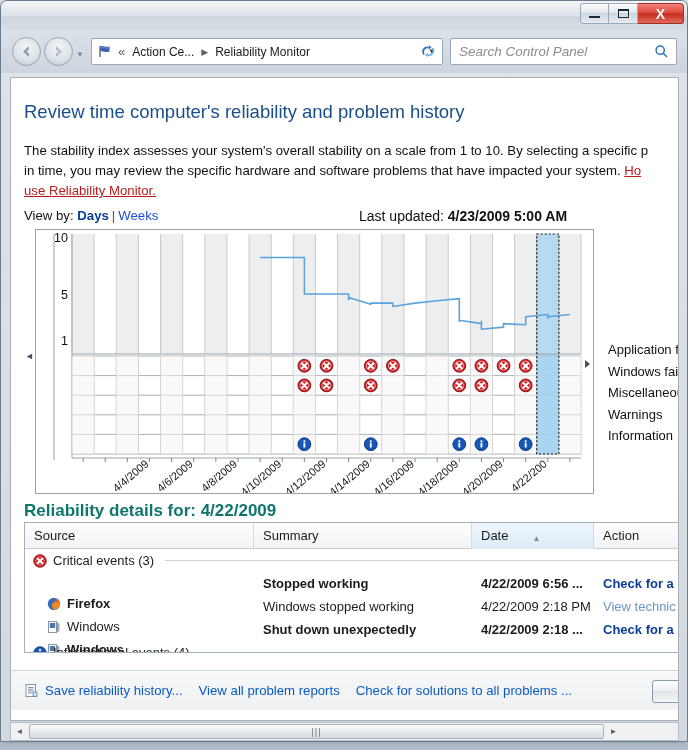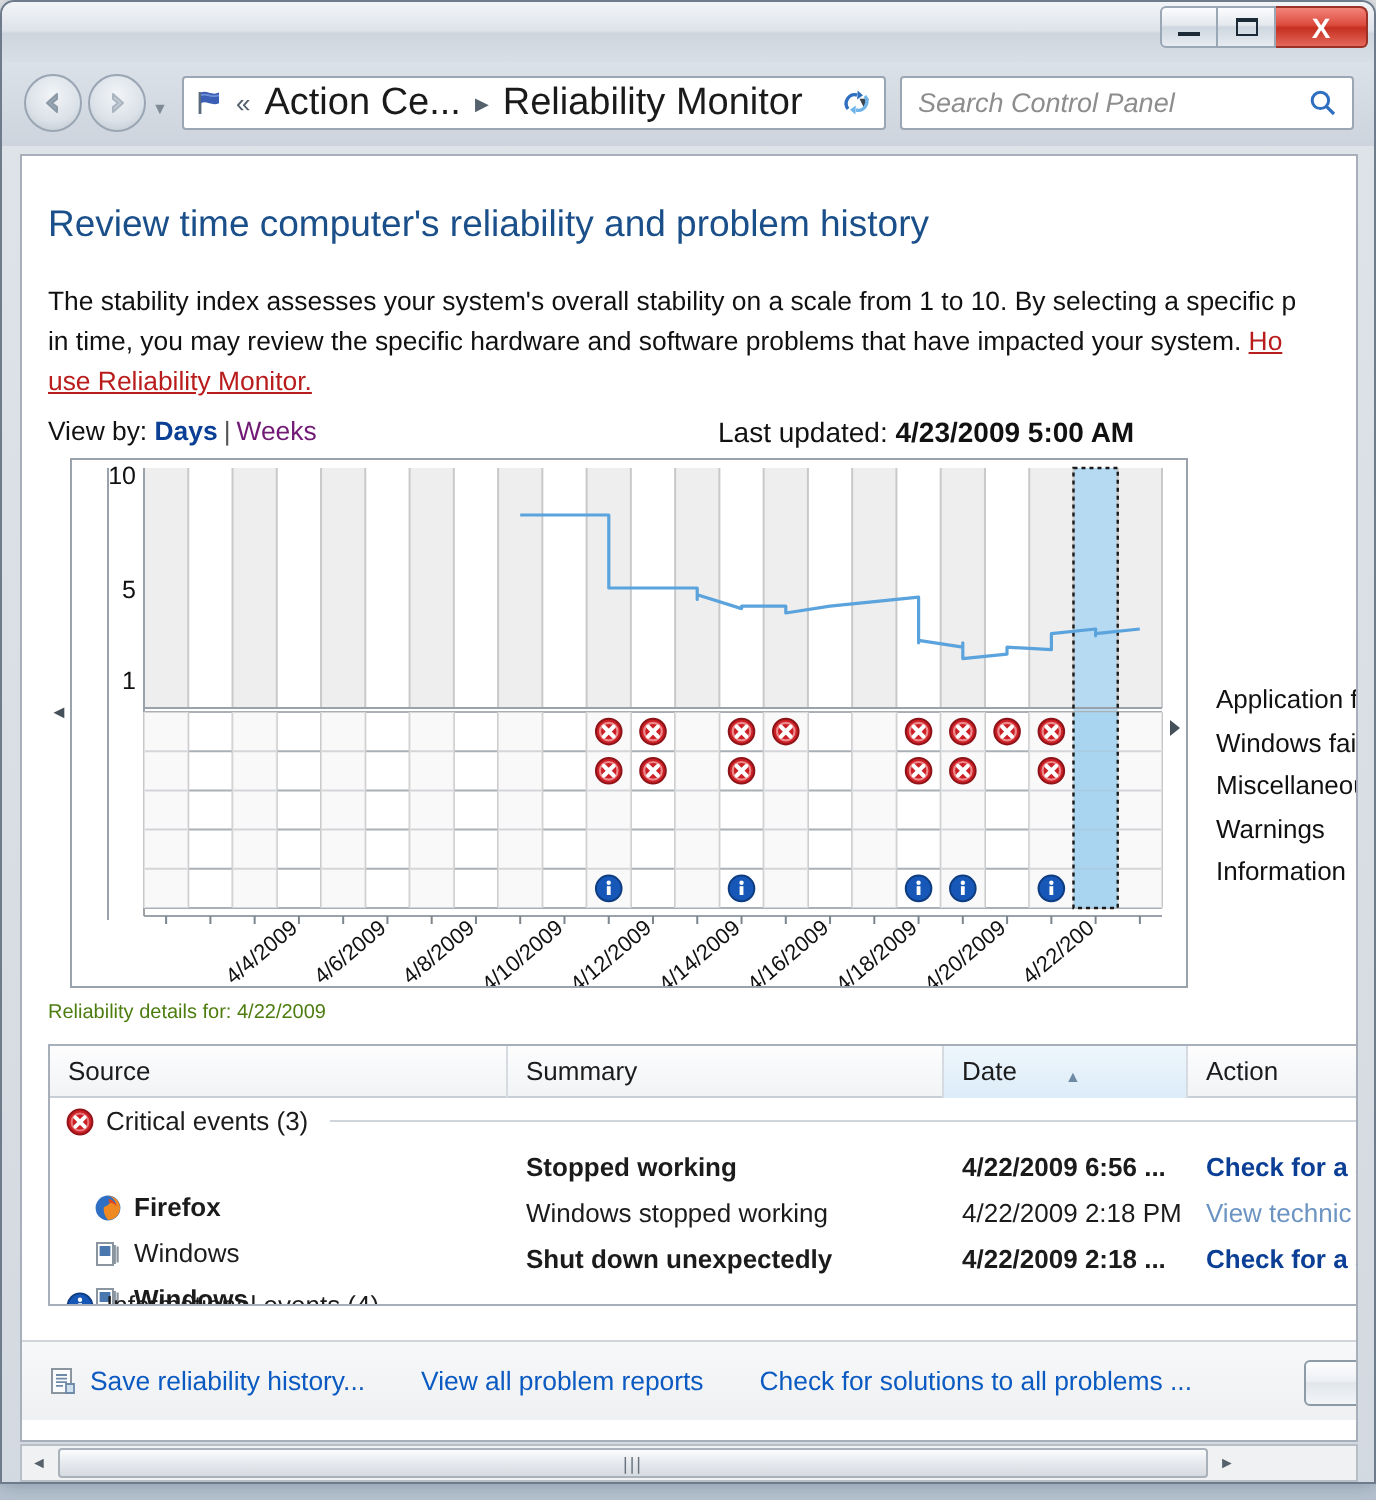--- a/index.html
+++ b/index.html
@@ -74,21 +74,21 @@
   #fwdbtn  { left: 43px; }
   #histarrow { position:absolute; left:75px; top:19px; font-size:8px; color:#7e8a96; }
 
   #addressbox {
     position: absolute; left: 90px; top: 7px; width: 352px; height: 27px;
     background: #fff; border: 1px solid #9aa6b3; border-radius: 2px;
     display: flex; align-items: center;
   }
   #flagicon { margin-left: 5px; }
   .crumbsep { color: #55616d; font-size: 13px; padding: 0 4px; }
-  .crumb { font-size: 19px; color: #1a1a1a; padding: 1px 3px; white-space: nowrap; }
+  .crumb { font-size: 12px; color: #1a1a1a; padding: 1px 3px; white-space: nowrap; }
   #addr-drop { margin-left: auto; margin-right: 6px; font-size: 8px; color: #3a4550; }
   #refreshbtn {
     position: absolute; left: 415px; top: 8px; width: 25px; height: 25px;
     display: flex; align-items: center; justify-content: center;
   }
   #searchbox {
     position: absolute; left: 449px; top: 7px; width: 227px; height: 27px;
     background: #fff; border: 1px solid #9aa6b3; border-radius: 2px;
     display: flex; align-items: center;
   }
@@ -113,21 +113,21 @@
   }
   #desc a { color: #b91c1c; }
 
   #viewby {
     position: absolute; left: 13px; top: 130px;
     font-size: 13.2px; color: #111; white-space: nowrap;
   }
   #viewby .lbl { color: #111; }
   #viewby .days { color: #0b3f96; font-weight: bold; text-decoration: none; margin-top: 18px; }
   #viewby .bar  { color: #555; padding: 0 3px; }
-  #viewby .weeks{ color: #701a75; text-decoration: none; }
+  #viewby .weeks{ color: #1d4ed8; text-decoration: none; }
 
   #lastupdated {
     position: absolute; left: 348px; top: 130px;
     font-size: 14px; color: #111; white-space: nowrap;
   }
   #lastupdated b { font-weight: bold; }
 
   
   #chart-wrap {
     position: absolute; left: 14px; top: 151px; width: 670px; height: 265px;
@@ -141,21 +141,21 @@
   #chart-svg { position: absolute; left: 0; top: 0; }
 
   #rowlabels {
     position: absolute; left: 583px; top: 110px; width: 105px;
     font-size: 13px; color: #111; line-height: 21.5px; white-space: nowrap;
   }
 
   
   #details-title {
     position: absolute; left: 13px; top: 423px;
-    font-size: 10px; color: #4d7c0f; white-space: nowrap;
+    font-size: 17px; color: #0f766e; white-space: nowrap; font-weight: bold;
   }
   #grid {
     position: absolute; left: 13px; top: 444px; width: 680px; height: 131px;
     border: 1px solid #a7b0ba; background: #fff; overflow: hidden;
   }
   #grid-head {
     display: flex; height: 26px; align-items: center;
     background: linear-gradient(180deg,#fdfdfe 0%,#f1f3f5 100%);
     border-bottom: 1px solid #c8ced5;
     font-size: 13px; color: #1b1b1b;
@@ -177,21 +177,21 @@
   .c-date{ width: 122px; }
   .c-act { width: 109px; color: #0b5ac2; }
   .grow.bold .c-act { color: #0b3f96; }
   .grow.dim  .c-act { color: #6c94c2; }
 
   
   #linkbar {
     position: absolute; left: 0; top: 592px; width: 667px; height: 40px;
     background: linear-gradient(180deg,#f7f8f9 0%,#eef0f2 100%);
     border-top: 1px solid #cfd5db;
-    display: flex; align-items: center; gap: 28px; padding-left: 13px;
+    display: flex; align-items: center; gap: 16px; padding-left: 13px;
     font-size: 13.2px;
   }
   #linkbar a { color: #0b5ac2; text-decoration: none; white-space: nowrap; }
   #linkbar .withicon { display: flex; align-items: center; gap: 6px; }
   #okbtn {
     position: absolute; left: 641px; top: 602px; width: 62px; height: 23px;
     border: 1px solid #8d9aa8; border-radius: 3px;
     background: linear-gradient(180deg,#fbfcfd 0%,#eef1f4 45%,#e1e6eb 50%,#f2f5f8 100%);
     font-size: 13px; color: #1b1b1b; text-align: center; line-height: 21px;
   }

